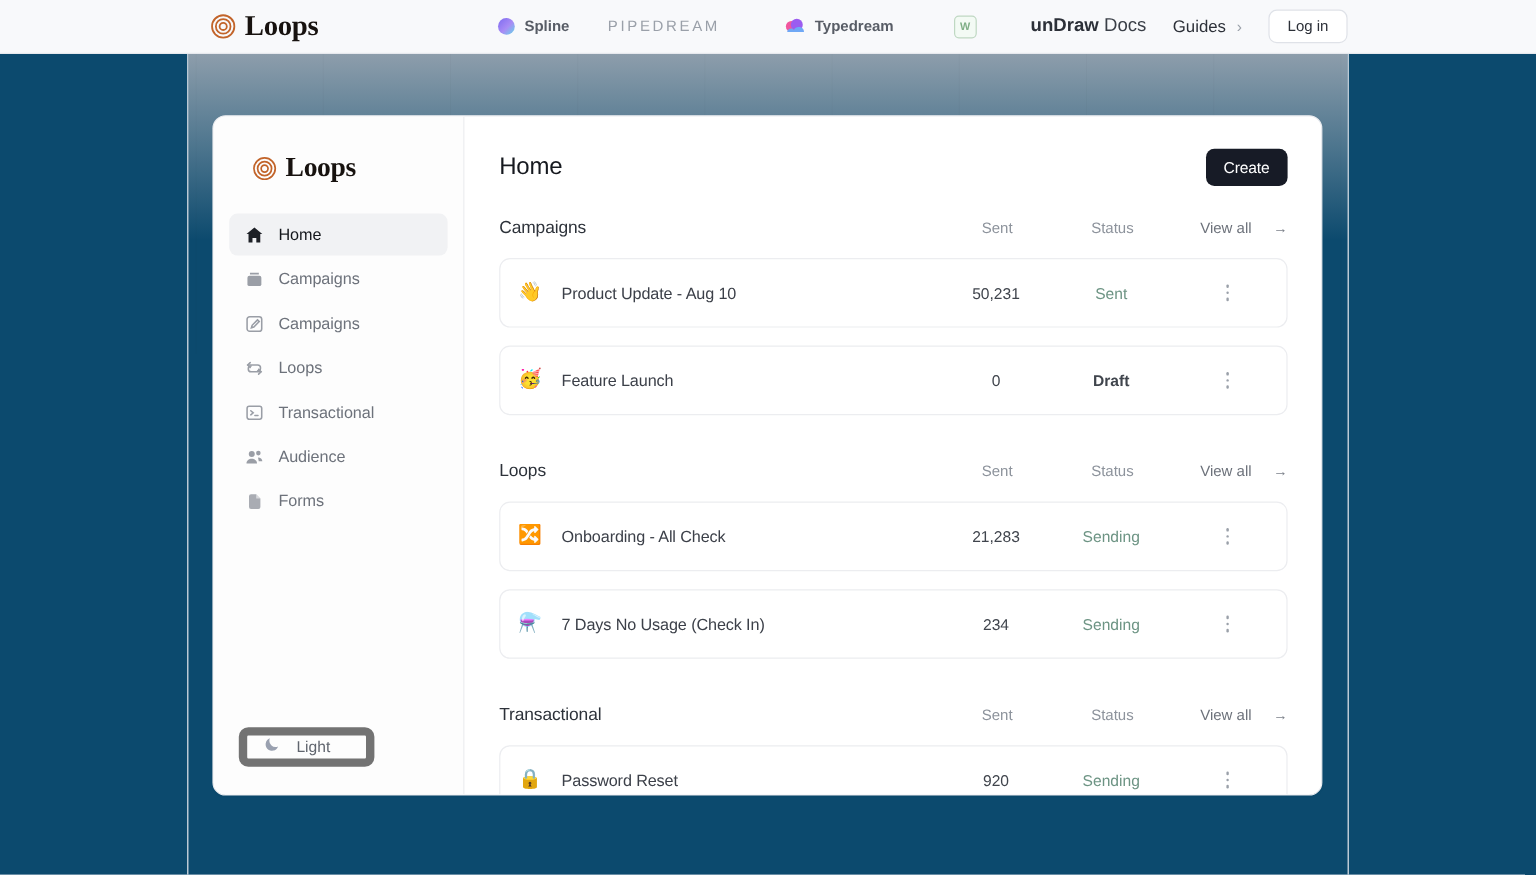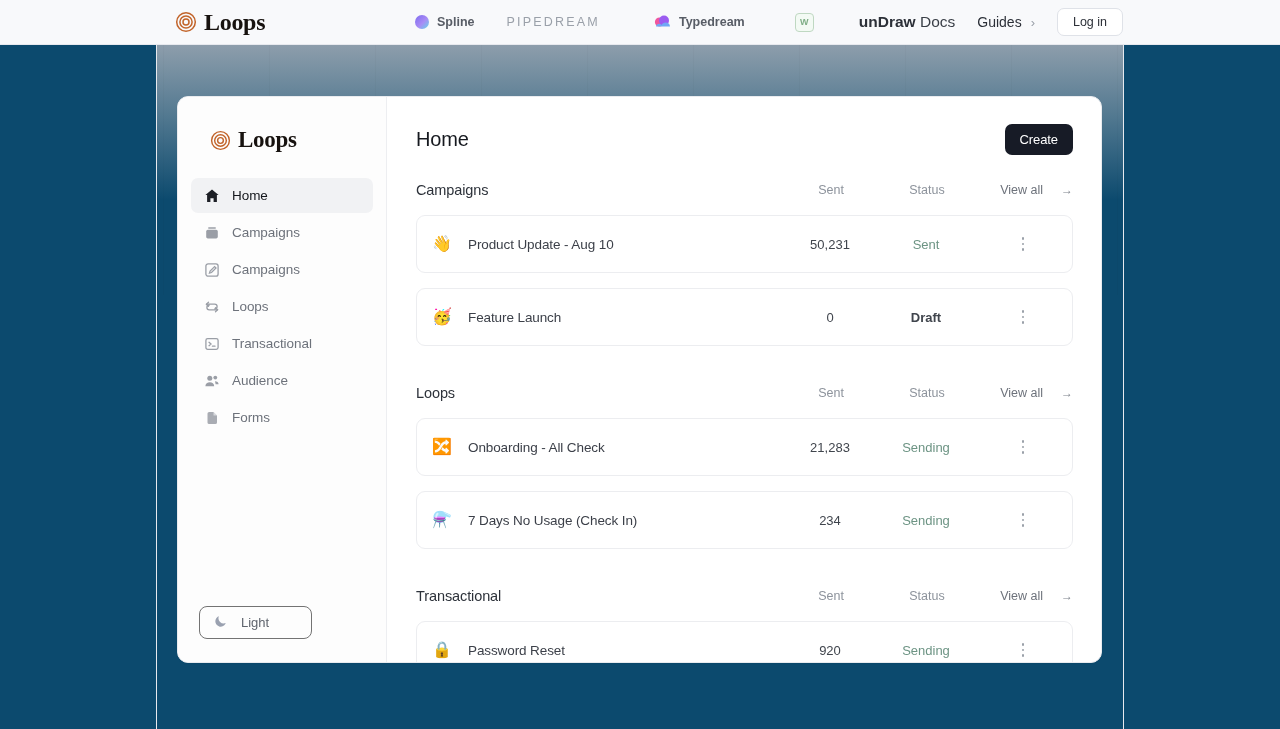--- a/index.html
+++ b/index.html
@@ -218,21 +218,21 @@
     font-size: 13.5px;
     color: #6d727b;
     letter-spacing: -0.05px;
   }
   .nav-item.active .lbl { color: #14171c; font-weight: 500; }
 
   .theme-toggle {
     position: absolute;
     left: 21px; bottom: 23px;
     width: 113px; height: 33px;
-    border: 1px solid #737373;
+    border: 7px solid #737373;
     border-radius: 8px;
     background: #fdfdfd;
     display: flex;
     align-items: center;
     gap: 13px;
     padding-left: 14px;
     cursor: pointer;
   }
   .theme-toggle .lbl {
     font-size: 13px;

